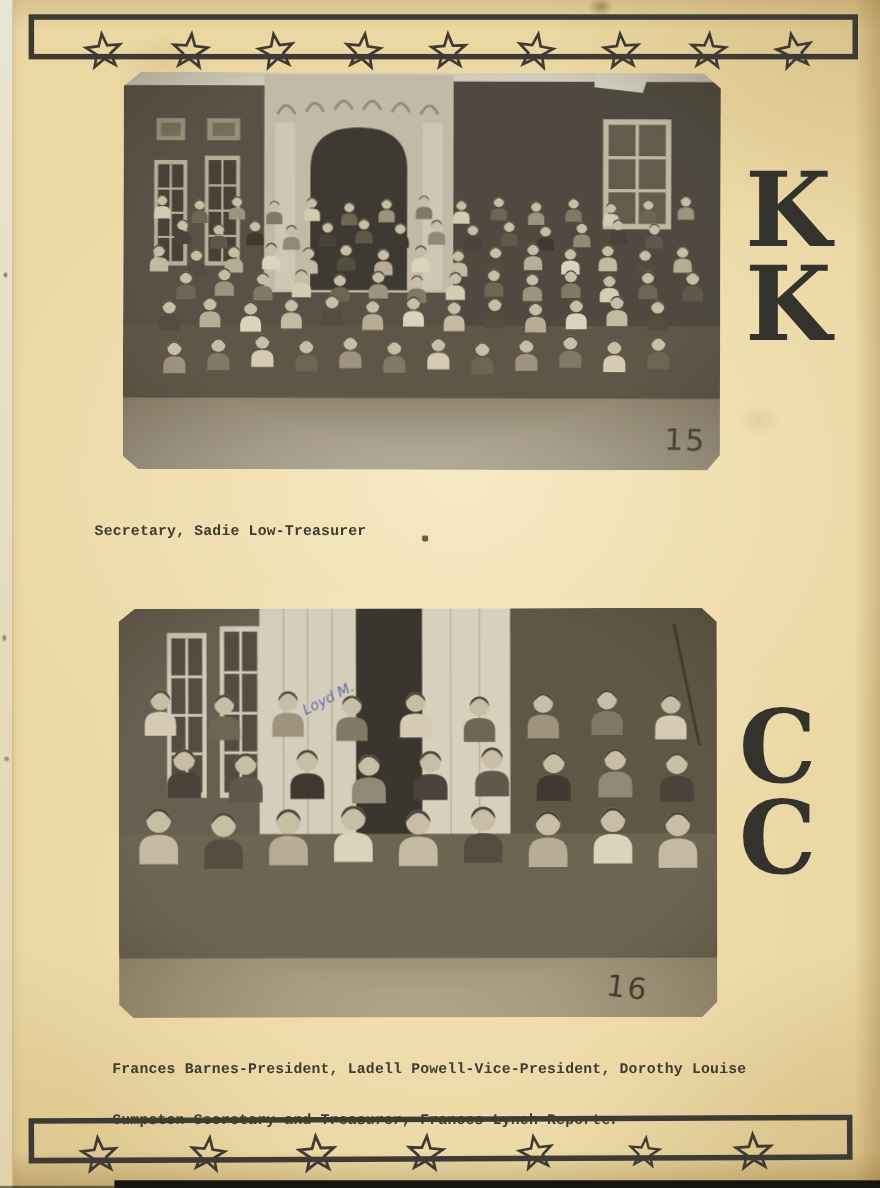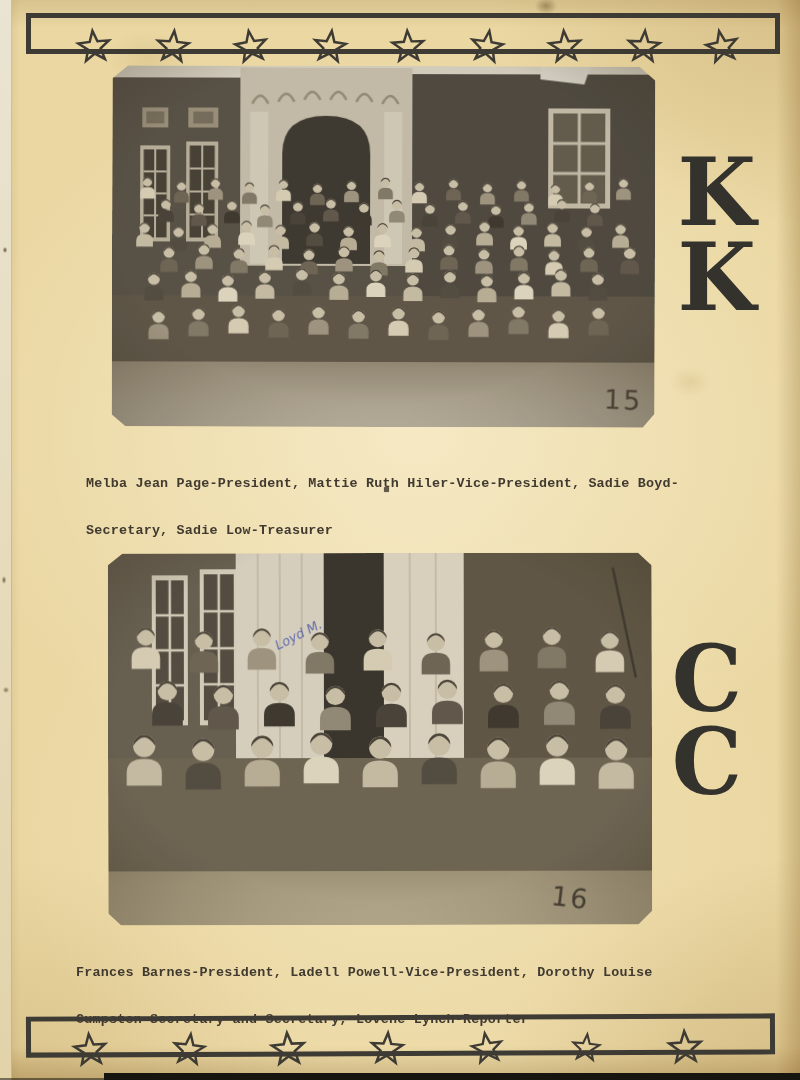--- a/index.html
+++ b/index.html
@@ -40,21 +40,21 @@
   .photo svg{display:block;width:100%;height:100%;
     filter:drop-shadow(0 2px 3px rgba(100,70,25,.45));}
   #photo1{left:112px;top:66px;width:543px;height:361px;transform:rotate(.15deg);}
   #photo1 svg{clip-path:polygon(16px 0,527px 0,543px 14px,543px 347px,531px 361px,14px 361px,0 349px,0 13px);}
   #photo2{left:108px;top:553px;width:544px;height:372px;transform:rotate(-.1deg);}
   #photo2 svg{clip-path:polygon(15px 0,530px 0,544px 13px,544px 358px,530px 372px,13px 372px,0 360px,0 12px);}
 
   .caption{position:absolute;font-family:"Liberation Mono","DejaVu Sans Mono",monospace;
     font-weight:700;font-size:13.4px;line-height:15.6px;color:#403a30;letter-spacing:.2px;white-space:pre;}
   #caption1{left:86px;top:445px;}
-  #caption2{left:76px;top:934px;}
+  #caption2{left:102px;top:934px;}
 
   .big-letters{position:absolute;font-family:"DejaVu Serif","Liberation Serif",serif;
     font-weight:bold;color:#34322c;text-align:center;}
   .big-letters > div{transform:scaleX(.96);}
   #lettersKK{left:676px;top:150px;width:78px;font-size:94px;line-height:85px;}
   #lettersCC{left:666px;top:638px;width:82px;font-size:92px;line-height:83px;}
 
   .ink-mark{position:absolute;left:384px;top:487px;width:5px;height:5px;background:#4a4335;
     border-radius:1px;box-shadow:0 0 1px #4a4335;opacity:.85;}
 </style>
@@ -244,21 +244,20 @@
         <text x="492" y="342" font-size="27" letter-spacing="2" fill="#423d33" transform="rotate(2 492 342)" font-family="DejaVu Sans, sans-serif">15</text>
         <rect x="0" y="0" width="543" height="361" fill="url(#vg)"></rect>
         <rect x="0" y="0" width="543" height="361" fill="#cbb78f" opacity=".08"></rect>
       </svg>
     </figure>
     <div class="big-letters" id="lettersKK">
       <div>K</div>
       <div>K</div>
     </div>
     <div class="caption" id="caption1">
-      <div>Melba Jean Page-President, Mattie Ruth Hiler-Vice-President, Sadie Boyd-</div>
       <div>Secretary, Sadie Low-Treasurer</div>
     </div>
   </section>
 
   <div class="ink-mark"></div>
 
   <section>
     <figure class="photo" id="photo2" style="margin:0">
       <svg id="svg2" viewBox="0 0 544 372">
         <rect x="0" y="0" width="544" height="372" fill="#9a9078"></rect>
@@ -319,21 +318,21 @@
         <rect x="0" y="0" width="544" height="372" fill="url(#vg)"></rect>
         <rect x="0" y="0" width="544" height="372" fill="#cbb78f" opacity=".08"></rect>
       </svg>
     </figure>
     <div class="big-letters" id="lettersCC">
       <div>C</div>
       <div>C</div>
     </div>
     <div class="caption" id="caption2">
       <div>Frances Barnes-President, Ladell Powell-Vice-President, Dorothy Louise</div>
-      <div>Cumpston-Secretary and Secretary, Lovene Lynch-Reporter</div>
+      <div>Cumpston-Secretary and Treasurer, Frances Lynch-Reporter</div>
     </div>
   </section>
 
   <div id="bottomBorder" class="star-border">
       <svg viewBox="0 0 40 40" class="star" style="transform: rotate(-5deg) scale(1);">
         <path d="M20 4 L24.11 15.34 L36.17 15.75 L26.66 23.16 L29.99 34.75 L20 28 L10.01 34.75 L13.34 23.16 L3.83 15.75 L15.89 15.34 Z" fill="none" stroke="#3e3b35" stroke-width="2.6"></path>
       </svg>
       <svg viewBox="0 0 40 40" class="star" style="transform: rotate(7deg) scale(0.97);">
         <path d="M20 4 L24.11 15.34 L36.17 15.75 L26.66 23.16 L29.99 34.75 L20 28 L10.01 34.75 L13.34 23.16 L3.83 15.75 L15.89 15.34 Z" fill="none" stroke="#3e3b35" stroke-width="2.6"></path>
       </svg>

